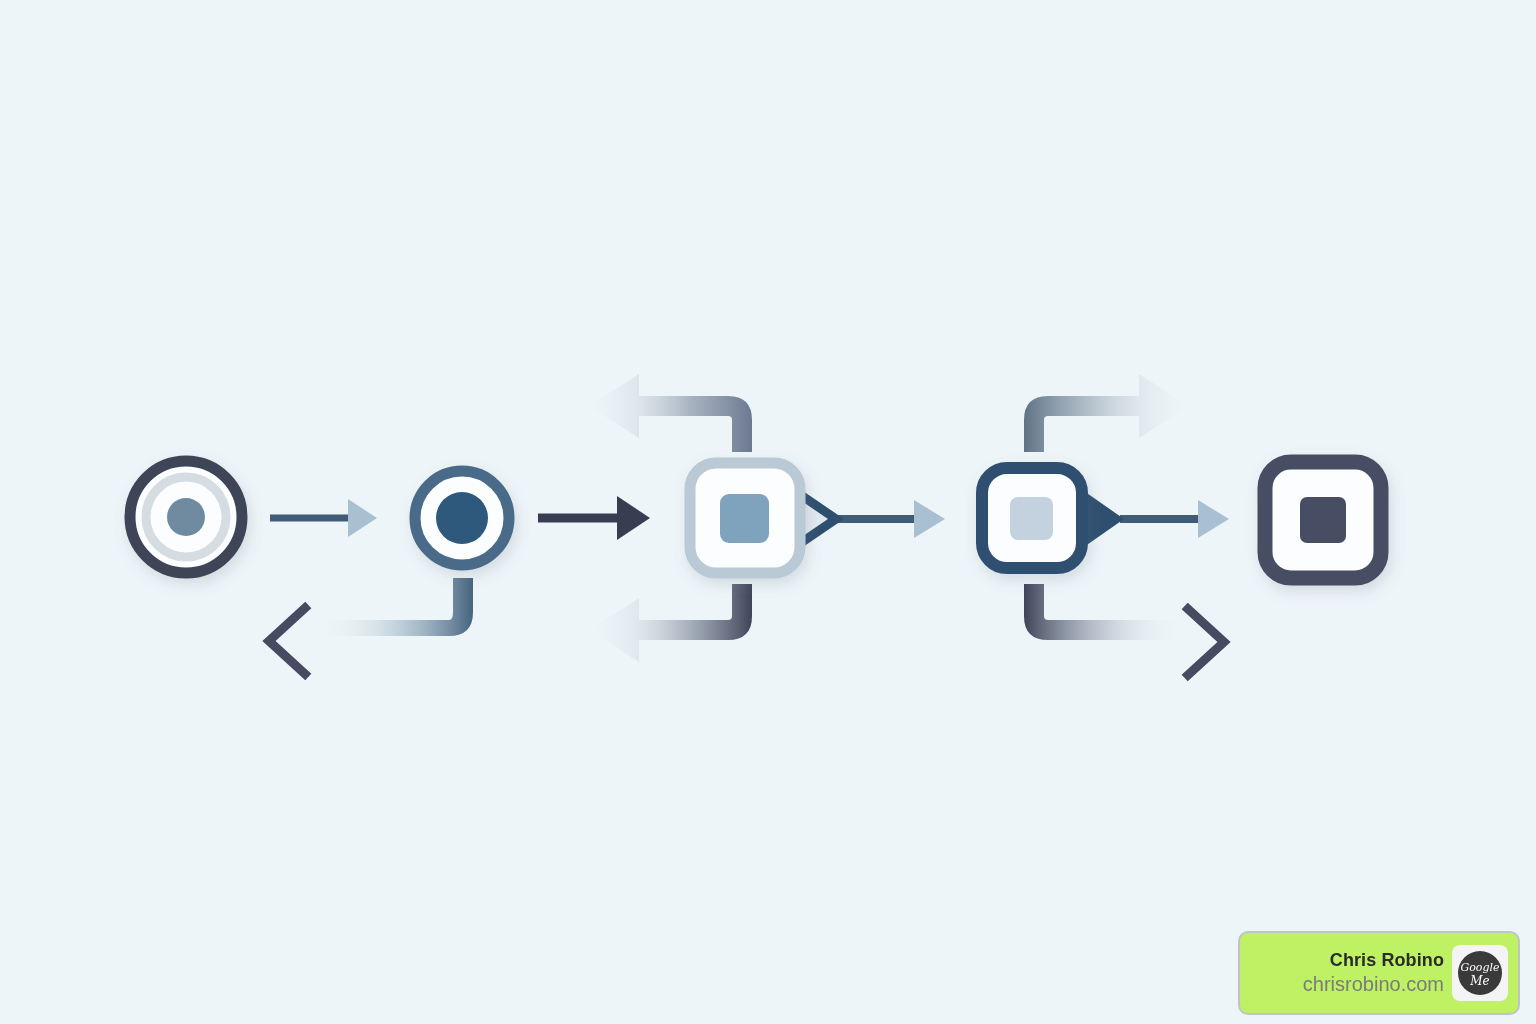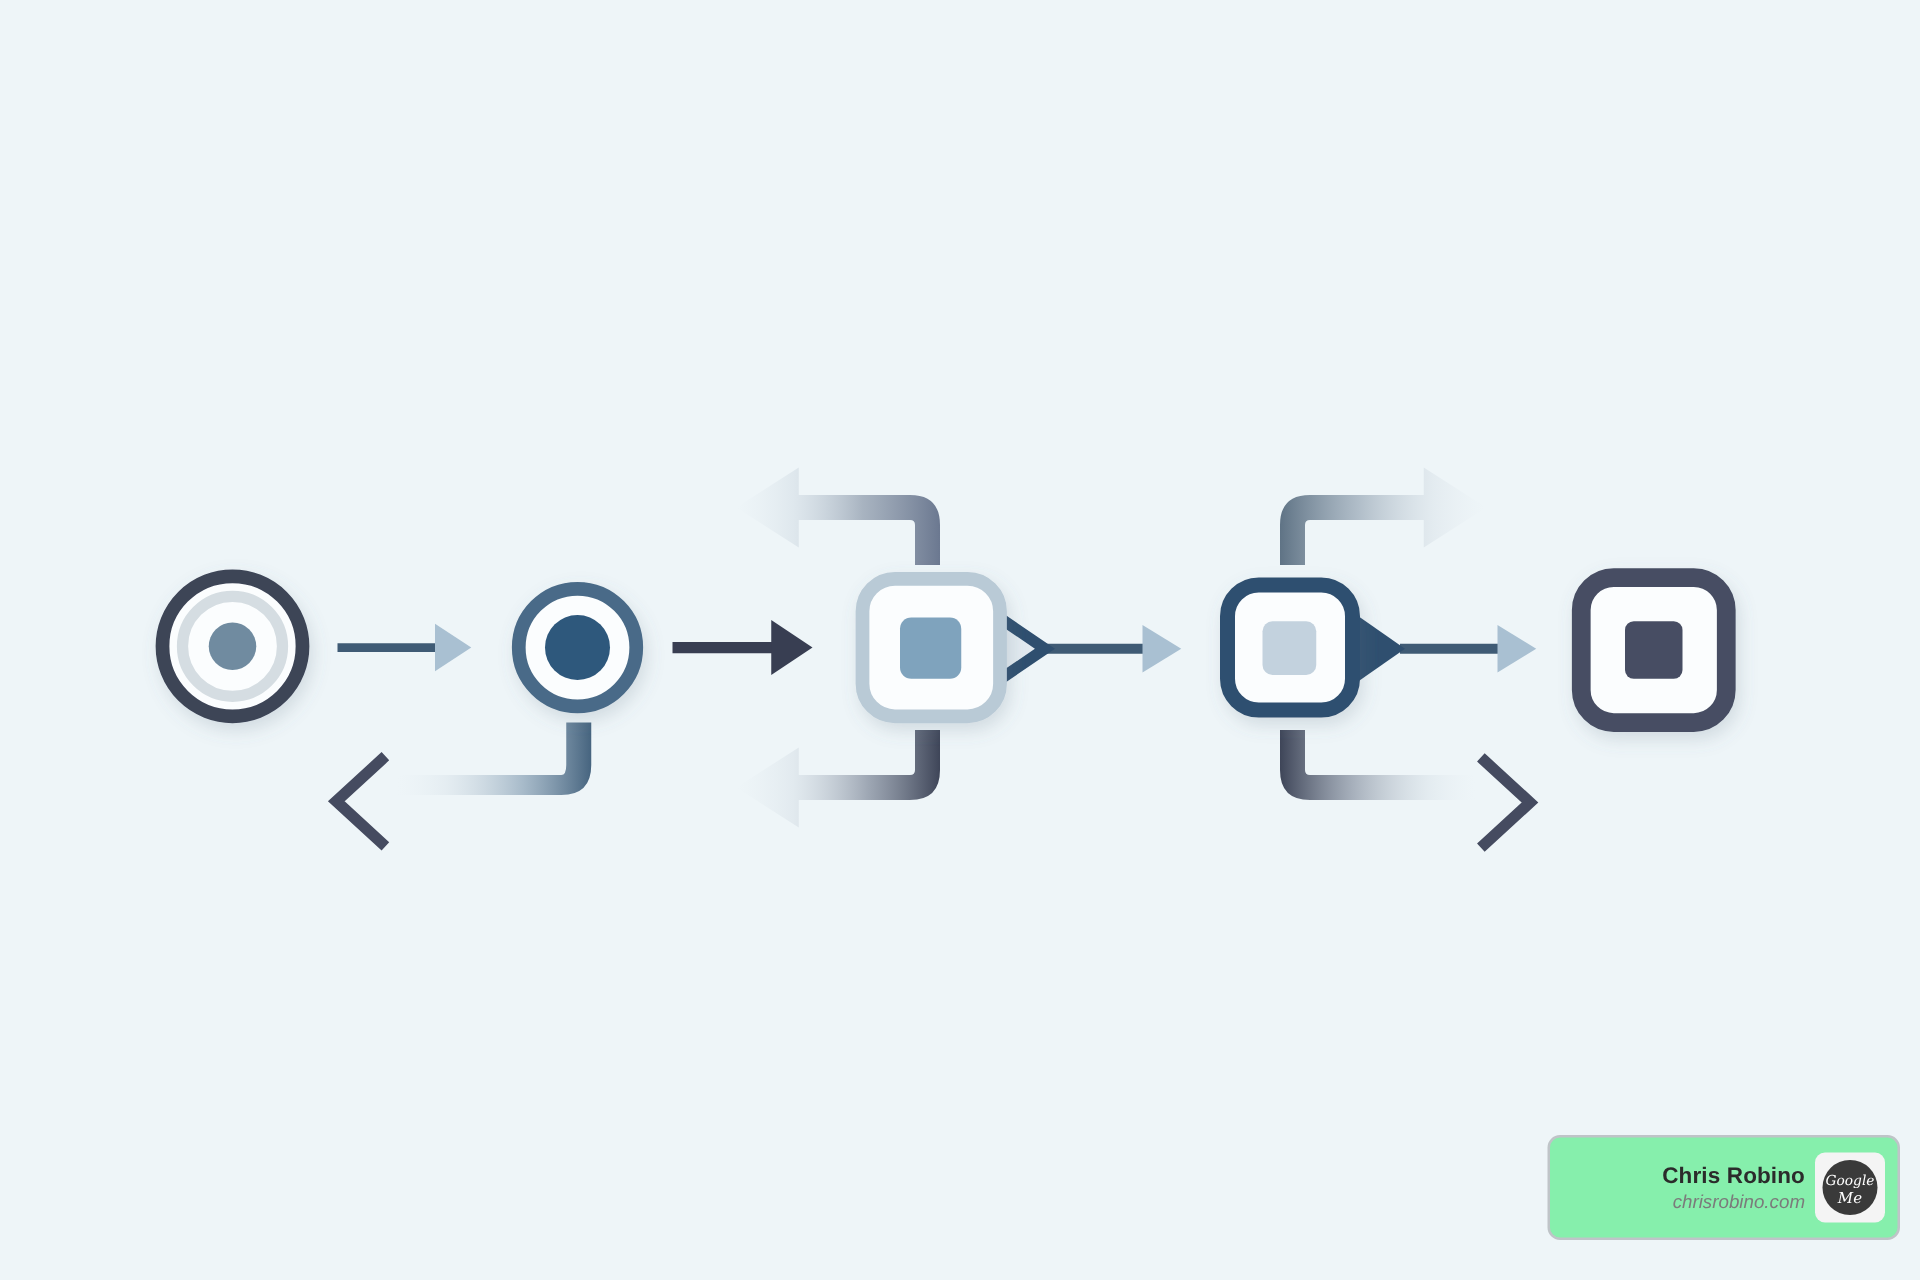--- a/index.html
+++ b/index.html
@@ -25,24 +25,24 @@
     left: 0;
     top: 0;
     width: 1536px;
     height: 1024px;
     display: block;
   }
   
   .attribution-card {
     position: absolute;
     left: 1238px;
-    top: 908px;
+    top: 931px;
     width: 282px;
     height: 84px;
-    background: #86efac;
+    background: #bef264;
     border: 2px solid #bfc4c8;
     border-radius: 10px;
     box-sizing: border-box;
     display: flex;
     align-items: center;
     justify-content: flex-end;
     padding-right: 10px;
   }
   .attribution-text {
     display: flex;
@@ -52,24 +52,23 @@
     margin-right: 8px;
   }
   .attribution-name {
     font-size: 18px;
     font-weight: bold;
     color: #2b2b2b;
     line-height: 1.25;
     letter-spacing: 0.1px;
   }
   .attribution-site {
-    font-size: 15px;
+    font-size: 20px;
     color: #7b7b7b;
     line-height: 1.3;
-    font-style: italic;
   }
   .attribution-logo {
     width: 56px;
     height: 56px;
     border-radius: 8px;
     background: #f4f4f4;
     display: flex;
     align-items: center;
     justify-content: center;
     flex: 0 0 auto;

